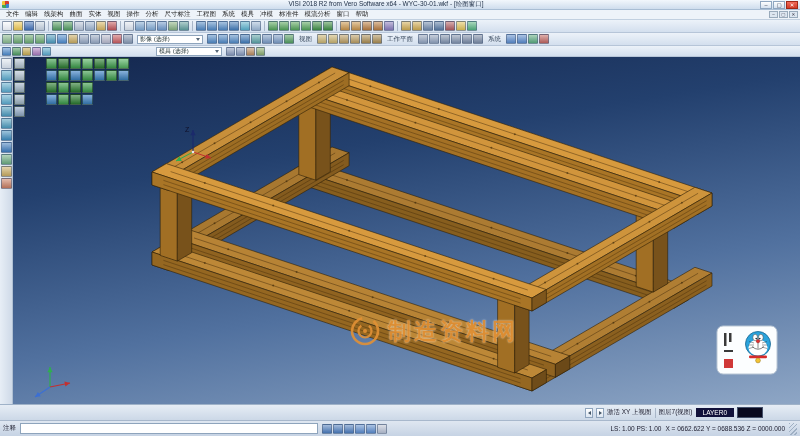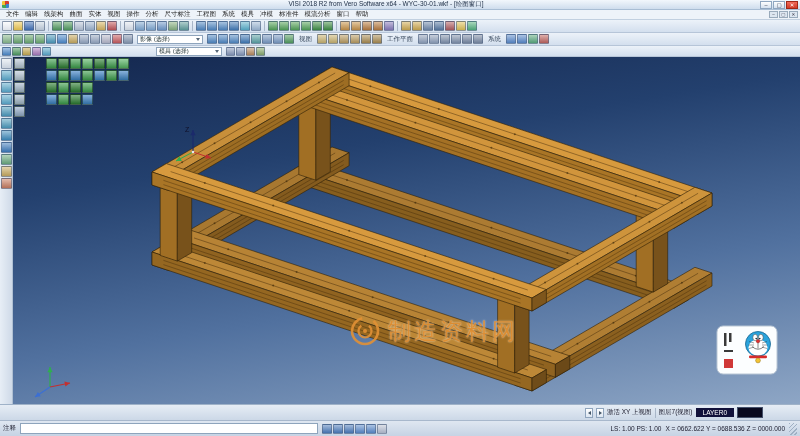--- a/index.html
+++ b/index.html
@@ -36,21 +36,21 @@
 .main{flex:1;display:flex;min-height:0}
 .left-toolbar{flex:0 0 13px;background:linear-gradient(90deg,#e7eef6,#cfdae8);border-right:1px solid #b0c0d2;display:flex;flex-direction:column;align-items:center;padding-top:1px;gap:1px}
 .left-toolbar .ticon{width:11px;height:11px;flex:0 0 11px}
 .viewport{position:relative;flex:1;overflow:hidden;background:linear-gradient(171deg,var(--viewport-top,#14274e) 0%,#23406e 30%,#51719f 65%,var(--viewport-bottom,#8ea6c5) 100%)}
 #model-svg{position:absolute;left:0;top:0;z-index:1}
 .side-col{position:absolute;left:1px;top:1px;display:flex;flex-direction:column;gap:1px;z-index:3}
 .palette{position:absolute;left:33px;top:1px;display:flex;flex-direction:column;gap:1px;z-index:3}
 .prow{display:flex;gap:1px}
 .picon{width:11px;height:11px;border:1px solid rgba(20,40,25,.55);border-radius:1px;background-image:linear-gradient(rgba(255,255,255,.4),rgba(0,30,10,.18))}
 .watermark{position:absolute;left:336px;top:258px;display:flex;align-items:center;gap:7px;opacity:.9;z-index:2;pointer-events:none}
-.wm-text{font-size:23px;font-weight:normal;color:var(--watermark-orange,#e29135);letter-spacing:3px;text-shadow:0 0 2px rgba(255,255,255,.75);white-space:nowrap}
+.wm-text{font-size:23px;font-weight:bold;color:var(--watermark-orange,#e29135);letter-spacing:3px;text-shadow:0 0 2px rgba(255,255,255,.75);white-space:nowrap}
 .doraemon{position:absolute;left:703px;top:268px;z-index:2}
 
 .status-top{flex:0 0 16px;display:flex;align-items:center;background:linear-gradient(#e6edf5,#ccd8e7);border-top:1px solid #9fb2c8;font-size:6.5px;color:#223;padding:0 3px;gap:3px}
 .spacer{flex:1}
 .spin{width:8px;height:10px;border:1px solid #8fa4bc;background:linear-gradient(#fff,#dce6f2);position:relative}
 .spin::before{content:"";position:absolute;left:2px;top:2.5px;border-top:2.5px solid transparent;border-bottom:2.5px solid transparent}
 .spin.prev::before{border-right:3.5px solid #456}
 .spin.next::before{border-left:3.5px solid #456}
 .vsep{width:1px;height:10px;background:#a8b6c8}
 .layer-badge{background:var(--layer-badge-bg,#11113a);color:#fff;padding:1px 7px;font-size:6.5px}

